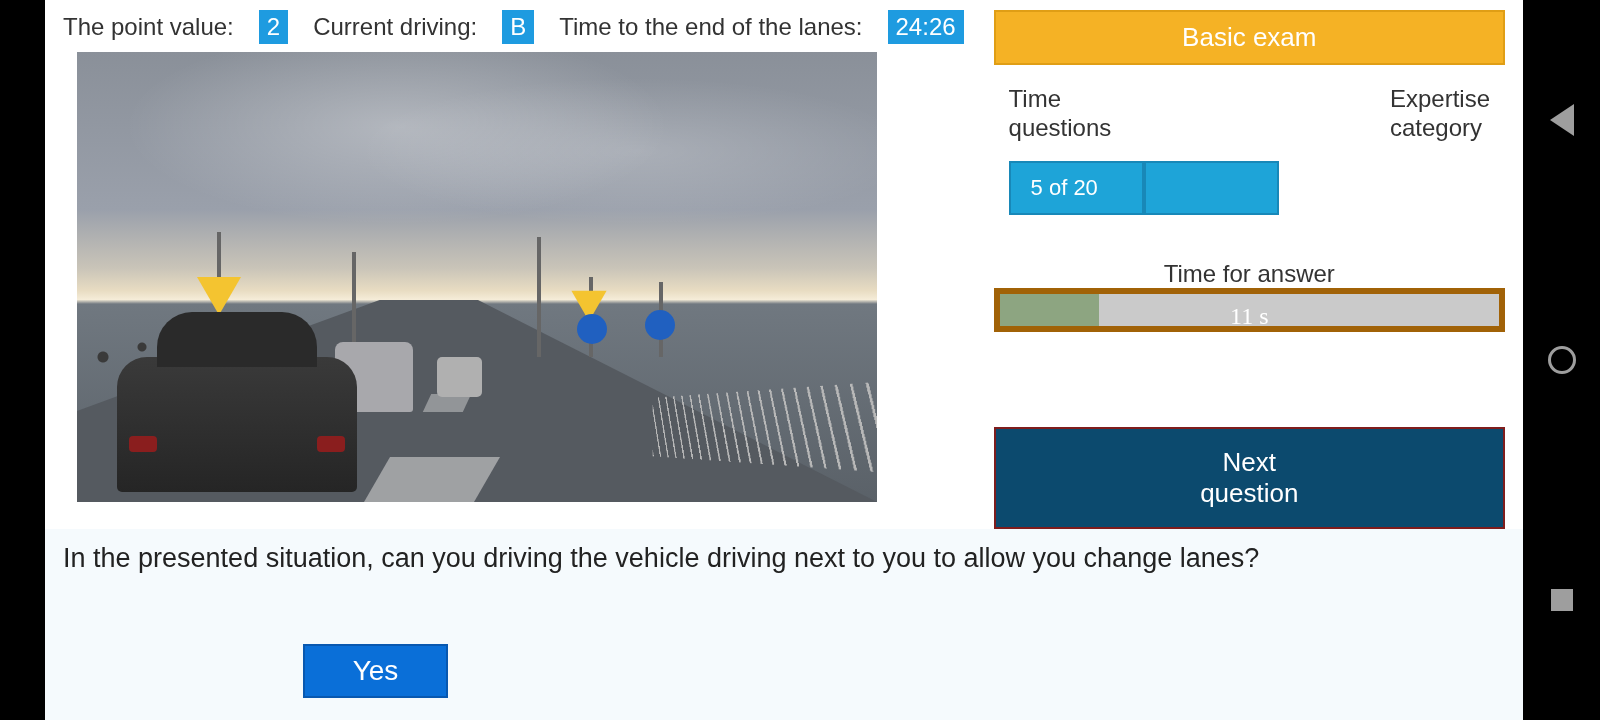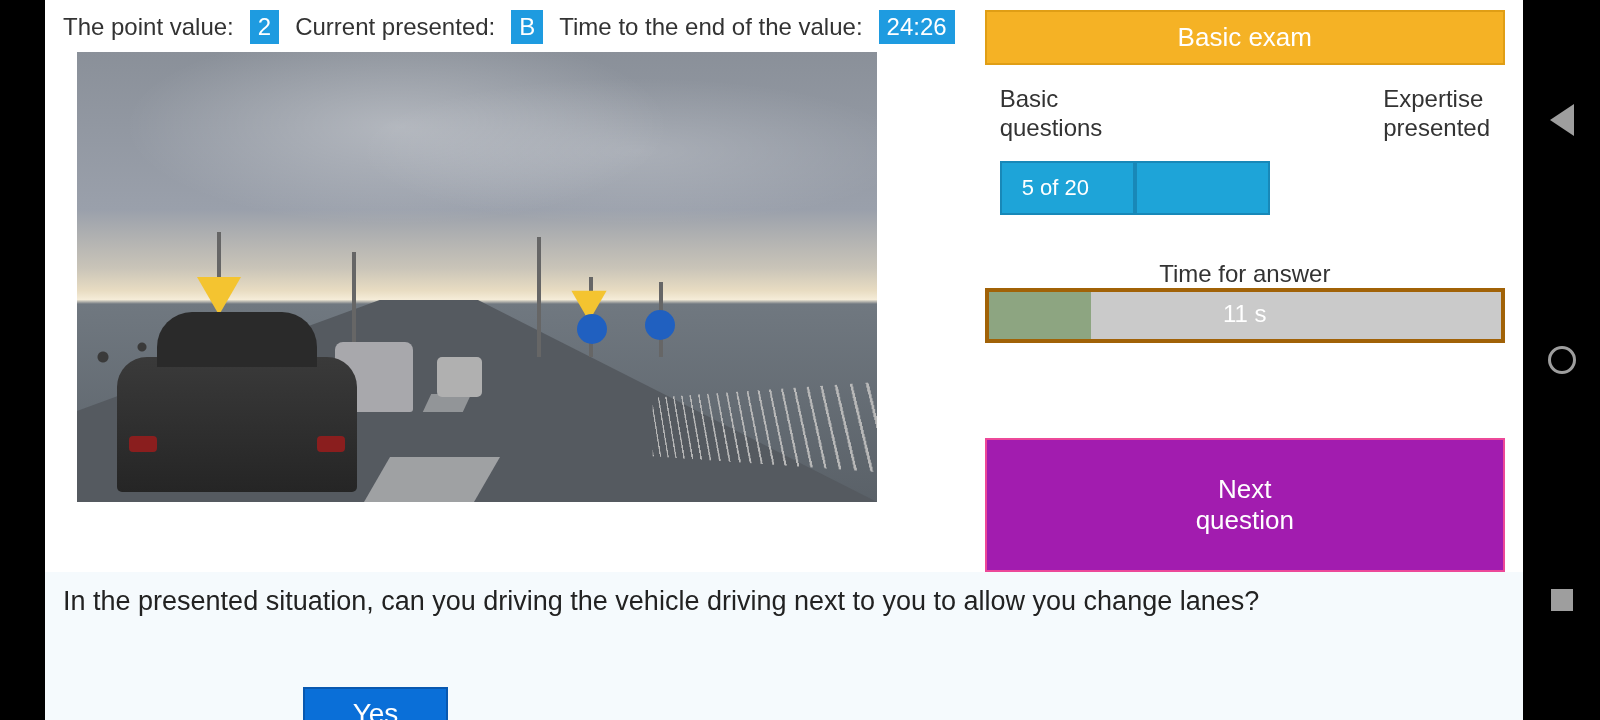--- a/index.html
+++ b/index.html
@@ -68,21 +68,21 @@
     }
     .left-col {
       flex: 0 0 820px;
     }
     .right-col {
       flex: 1;
     }
     .info-bar {
       display: flex;
       align-items: center;
-      gap: 16px;
+      gap: 25px;
       font-size: 24px;
       color: #333;
       margin-bottom: 8px;
       flex-wrap: nowrap;
     }
     .info-label {
       white-space: nowrap;
     }
     .badge {
       background: #1e9be0;
@@ -265,47 +265,48 @@
     .qtype-box.empty {
       min-height: 48px;
     }
     .timer-label {
       text-align: center;
       font-size: 24px;
       color: #333;
     }
     .timer-bar {
       width: 100%;
-      height: 55px;
+      height: 44px;
       background: #cacaca;
-      border: 4px solid #a16207;
+      border: 6px solid #a16207;
       position: relative;
       margin-bottom: 95px;
+      font-family: Liberation Serif, serif;
     }
     .timer-fill {
       position: absolute;
       left: 0;
       top: 0;
       bottom: 0;
       background: #8da581;
     }
     .timer-text {
       position: absolute;
       width: 100%;
       text-align: center;
       line-height: 44px;
       color: #fff;
       font-size: 24px;
     }
     .next-btn {
-      background: #a21caf;
-      border: 2px solid #ec4899;
+      background: #0c4a6e;
+      border: 2px solid #7f1d1d;
       color: #fff;
       width: 100%;
-      padding: 34px 0;
+      padding: 18px 0;
       font-size: 26px;
       text-align: center;
       cursor: pointer;
       line-height: 1.2;
     }
     .bottom-section {
       background: #f5fafd;
       padding: 14px 18px 20px 18px;
       flex: 1;
     }
@@ -332,23 +333,23 @@
   </style>
 </head>
 <body>
 
 <div class="app-container">
   <div class="top-section">
     <div class="left-col">
       <div class="info-bar">
         <span class="info-label">The point value:</span>
         <span class="badge">2</span>
-        <span class="info-label">Current presented:</span>
+        <span class="info-label">Current driving:</span>
         <span class="badge">B</span>
-        <span class="info-label">Time to the end of the value:</span>
+        <span class="info-label">Time to the end of the lanes:</span>
         <span class="badge">24:26</span>
       </div>
       <div class="media-view">
         <div class="sky-cloud"></div>
         <div class="road">
           <div class="road-line" style="bottom:0;left:300px;width:110px;height:45px;transform:skewX(-30deg);opacity:0.6"></div>
           <div class="road-line" style="bottom:90px;left:350px;width:40px;height:18px;transform:skewX(-25deg);opacity:0.5"></div>
         </div>
         <div class="trees"></div>
         <div class="pole" style="top:180px;left:140px;height:130px"></div>
@@ -367,24 +368,24 @@
           <div class="car1-light-l"></div>
           <div class="car1-light-r"></div>
         </div>
       </div>
     </div>
 
     <div class="right-col">
       <div class="exit-btn">Basic exam</div>
 
       <div class="question-types">
-        <div class="qtype-label" style="white-space:pre-line">Basic
+        <div class="qtype-label" style="white-space:pre-line">Time
 questions</div>
         <div class="qtype-label" style="white-space:pre-line">Expertise
-presented</div>
+category</div>
       </div>
 
       <div class="qtype-boxes">
         <div class="qtype-box">5 of 20</div>
         <div class="qtype-box empty"></div>
       </div>
 
       <div class="timer-label">Time for answer</div>
       <div class="timer-bar">
         <div class="timer-fill" id="timer-fill" style="width: 20%;"></div>

